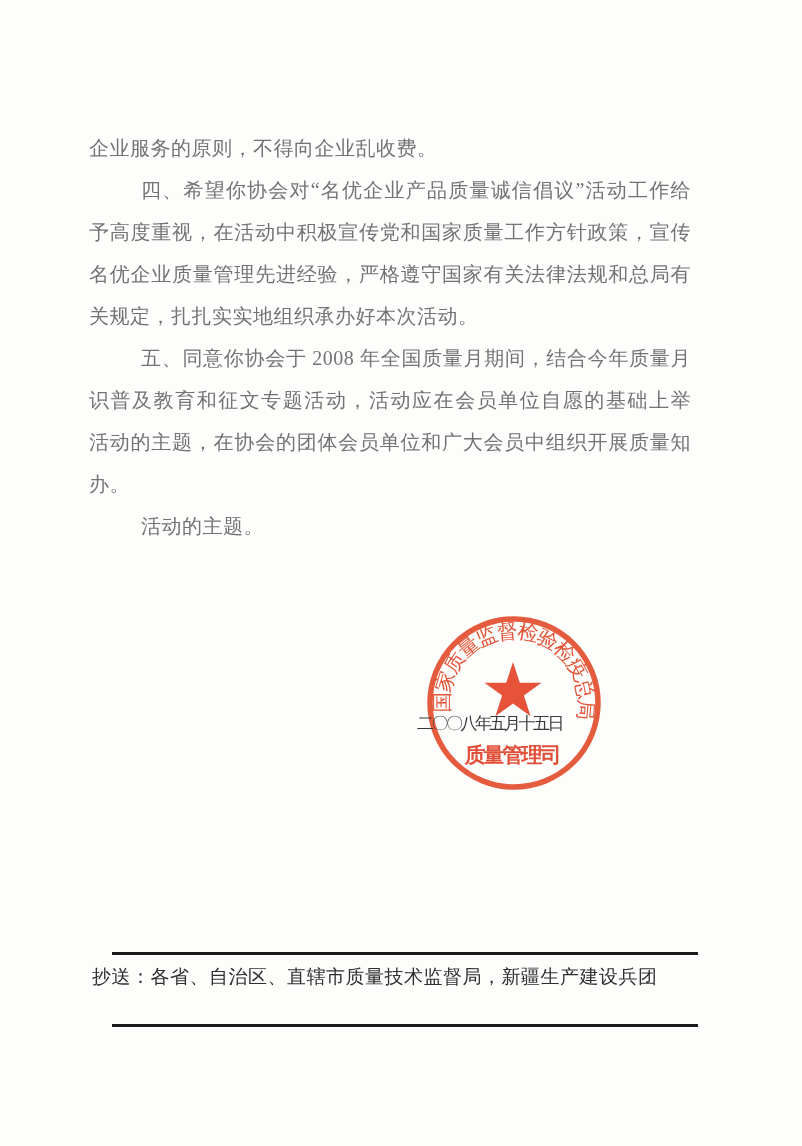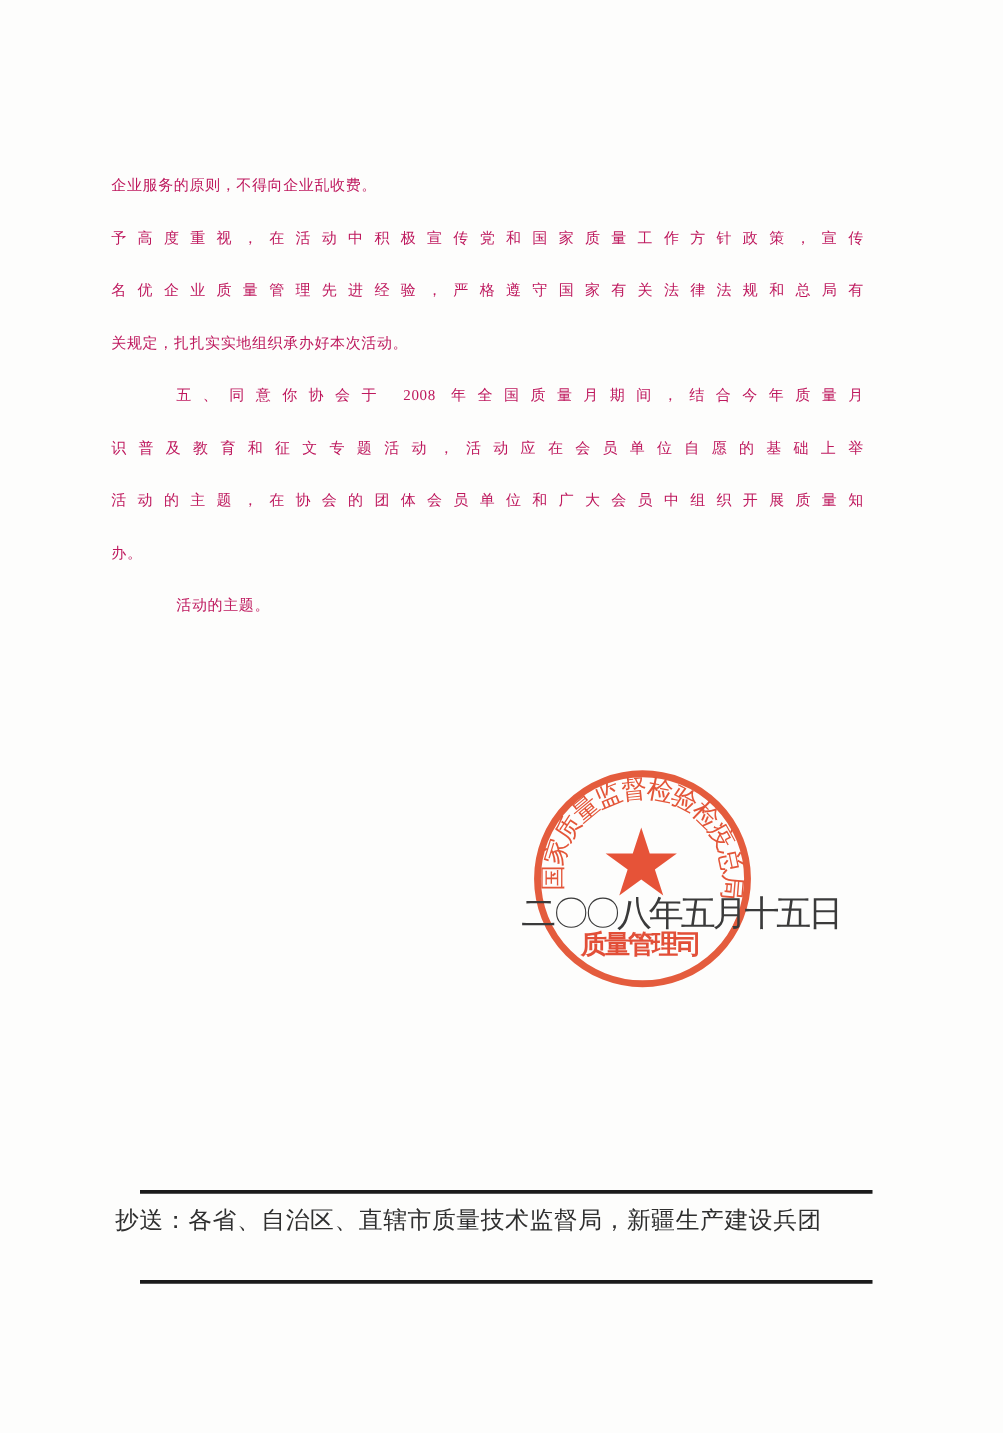--- a/index.html
+++ b/index.html
@@ -17,23 +17,23 @@
   .page {
     position: absolute;
     inset: 0;
   }
   
   .body-text {
     position: absolute;
     left: 89px;
     top: 127px;
     width: 602px;
-    font-size: 12px;
+    font-size: 20px;
     line-height: 42px;
-    color: #be185d;
+    color: #737373;
     letter-spacing: 0.5px;
   }
   .line {
     height: 42px;
     white-space: nowrap;
   }
   .line.justify {
     white-space: normal;
     text-align: justify;
     text-align-last: justify;
@@ -48,21 +48,21 @@
     top: 613px;
     width: 180px;
     height: 180px;
     opacity: 0.93;
   }
   
   .date-line {
     position: absolute;
     left: 417px;
     top: 712px;
-    font-size: 28px;
+    font-size: 17px;
     letter-spacing: -2.5px;
     color: #3a3a3a;
     white-space: nowrap;
   }
   
   .rule {
     position: absolute;
     left: 112px;
     width: 586px;
     background: #1b1b1b;
@@ -83,20 +83,21 @@
     padding-left: 70px;
   }
 </style>
 </head>
 <body>
 
 <div class="page">
 
   <div class="body-text">
     <div class="line">企业服务的原则，不得向企业乱收费。</div>
+    <div class="line indent justify">四、希望你协会对“名优企业产品质量诚信倡议”活动工作给</div>
     <div class="line justify">予高度重视，在活动中积极宣传党和国家质量工作方针政策，宣传</div>
     <div class="line justify">名优企业质量管理先进经验，严格遵守国家有关法律法规和总局有</div>
     <div class="line">关规定，扎扎实实地组织承办好本次活动。</div>
     <div class="line indent justify">五、同意你协会于 2008 年全国质量月期间，结合今年质量月</div>
     <div class="line justify">识普及教育和征文专题活动，活动应在会员单位自愿的基础上举</div>
     <div class="line justify">活动的主题，在协会的团体会员单位和广大会员中组织开展质量知</div>
     <div class="line">办。</div>
     <div class="line indent">活动的主题。</div>
   </div>
 

